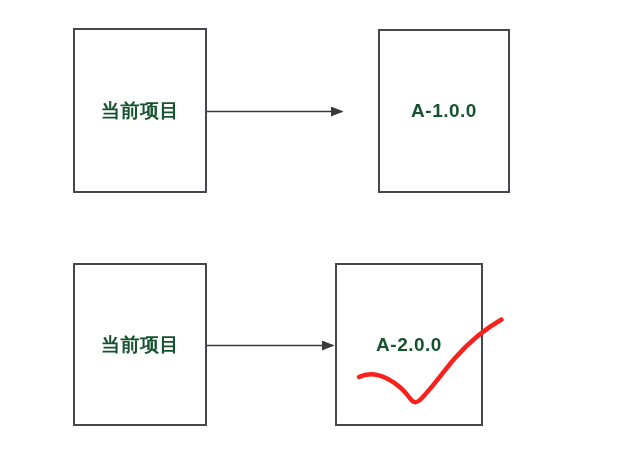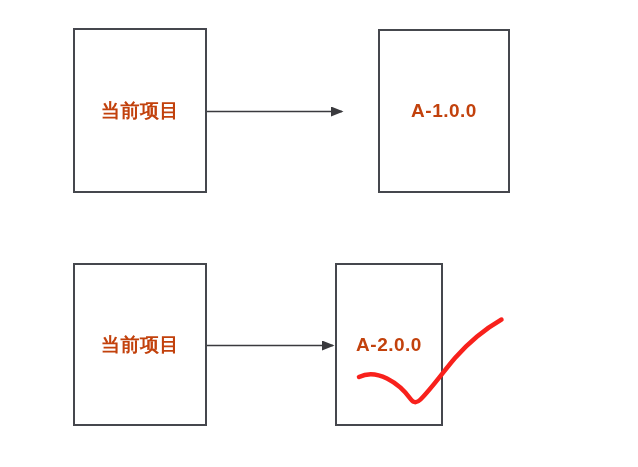--- a/index.html
+++ b/index.html
@@ -18,28 +18,28 @@
   .node {
     position: absolute;
     box-sizing: border-box;
     border: 2px solid #45474d;
     background: #ffffff;
     display: flex;
     align-items: center;
     justify-content: center;
     font-size: 19px;
     font-weight: bold;
-    color: #c2410c;
+    color: #14532d;
     letter-spacing: 0.5px;
     text-align: center;
   }
   #node-current-top    { left: 73px;  top: 28px;  width: 134px; height: 165px; }
   #node-target-top     { left: 344px; top: 29px;  width: 132px; height: 164px; margin-left: 34px; }
   #node-current-bottom { left: 73px;  top: 263px; width: 134px; height: 163px; }
-  #node-target-bottom  { left: 335px; top: 263px; width: 108px; height: 163px; }
+  #node-target-bottom  { left: 335px; top: 263px; width: 148px; height: 163px; }
   .overlay {
     position: absolute;
     left: 0;
     top: 0;
     width: 638px;
     height: 467px;
     pointer-events: none;
   }
 </style>
 </head>

